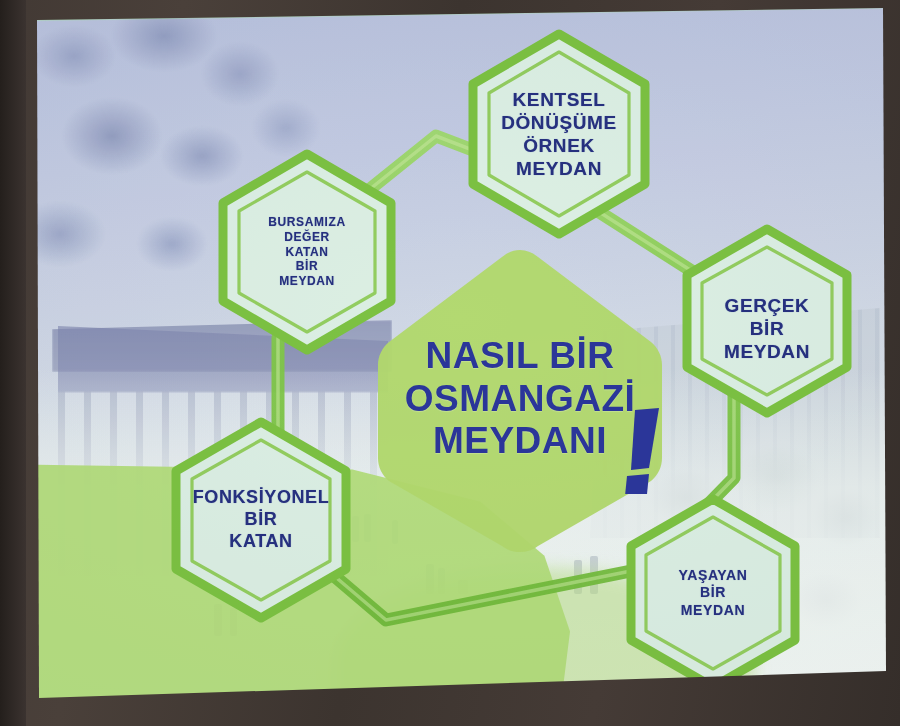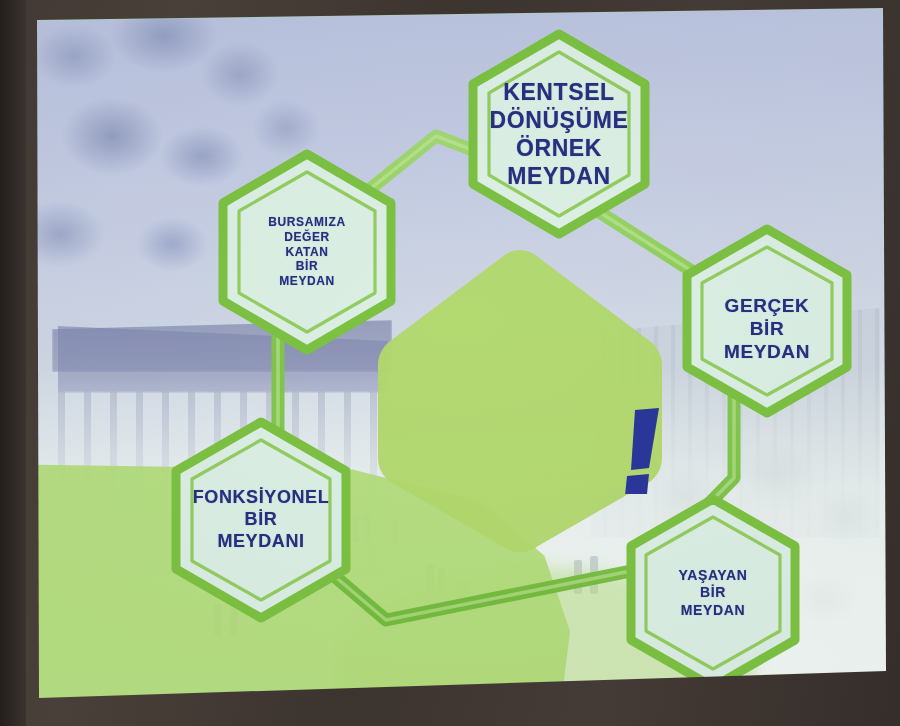--- a/index.html
+++ b/index.html
@@ -246,21 +246,21 @@
                L 244 520
                L 244 330
                Z" fill="none" stroke="#c9ea9f" stroke-width="3.5" stroke-linejoin="round" stroke-linecap="round" opacity="0.55"></path>
     </svg>
 
     <div class="hex" style="left:425px;top:20px;width:200px;height:212px;">
       <svg class="shape-outer" viewBox="0 0 200 212">
         <path d="M100 6 L186 56 L186 156 L100 206 L14 156 L14 56 Z" fill="#ddf0e4" stroke="#7cc242" stroke-width="9" stroke-linejoin="round"></path>
         <path d="M100 24 L170 65 L170 147 L100 188 L30 147 L30 65 Z" fill="none" stroke="#8ecb57" stroke-width="3.2" stroke-linejoin="round" opacity=".95"></path>
       </svg>
-      <div class="label" style="font-size:23px;">KENTSEL
+      <div class="label" style="font-size:19px;">KENTSEL
 DÖNÜŞÜME
 ÖRNEK
 MEYDAN</div>
     </div>
 
     <div class="hex" style="left:175px;top:140px;width:196px;height:208px;">
       <svg class="shape-outer" viewBox="0 0 196 208">
         <path d="M98 6 L182 55 L182 153 L98 202 L14 153 L14 55 Z" fill="#dcefe3" stroke="#7cc242" stroke-width="9" stroke-linejoin="round"></path>
         <path d="M98 24 L166 63 L166 145 L98 184 L30 145 L30 63 Z" fill="none" stroke="#8ecb57" stroke-width="3.2" stroke-linejoin="round" opacity=".95"></path>
       </svg>
@@ -291,35 +291,38 @@
 MEYDAN</div>
     </div>
 
     <div class="hex" style="left:128px;top:408px;width:198px;height:208px;">
       <svg class="shape-outer" viewBox="0 0 198 208">
         <path d="M99 6 L184 55 L184 153 L99 202 L14 153 L14 55 Z" fill="#dcefe3" stroke="#7cc242" stroke-width="9" stroke-linejoin="round"></path>
         <path d="M99 24 L168 63 L168 145 L99 184 L30 145 L30 63 Z" fill="none" stroke="#8ecb57" stroke-width="3.2" stroke-linejoin="round" opacity=".95"></path>
       </svg>
       <div class="label" style="font-size:18px;">FONKSİYONEL
 BİR
-MEYDANI</div>
+KATAN</div>
     </div>
 
     <div id="center-node">
       <svg class="center-shape" viewBox="0 0 290 310">
         <path d="M145 4
                  C152 4 158 7 163 11
                  L276 96 C283 102 287 110 287 119
                  L287 212 C287 221 283 229 276 235
                  L163 300 C158 304 152 306 145 306
                  C138 306 132 304 127 300
                  L14 235 C7 229 3 221 3 212
                  L3 119 C3 110 7 102 14 96
                  L127 11 C132 7 138 4 145 4 Z" fill="#b2d96c" opacity="0.96"></path>
       </svg>
+      <div class="center-label">NASIL BİR
+OSMANGAZİ
+MEYDANI</div>
       <svg id="bang" viewBox="0 0 46 86">
         <polygon points="14,2 38,0 28,60 10,62" fill="#2b3699"></polygon>
         <polygon points="6,68 28,66 26,86 4,88" fill="#2b3699"></polygon>
       </svg>
     </div>
 
   </div>
 
   <div id="grain"></div>
 </div>

